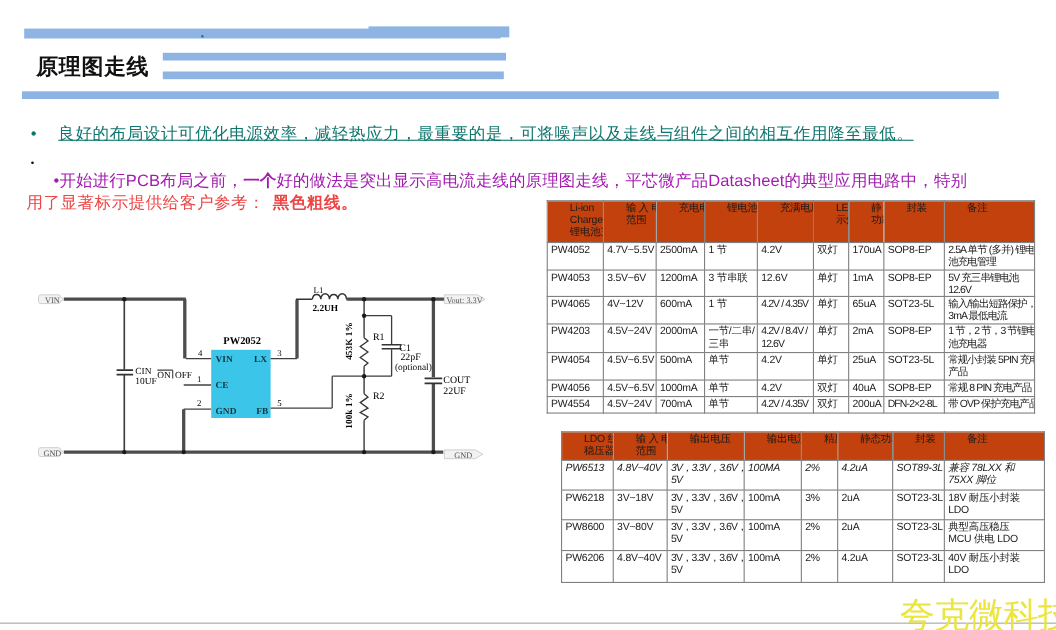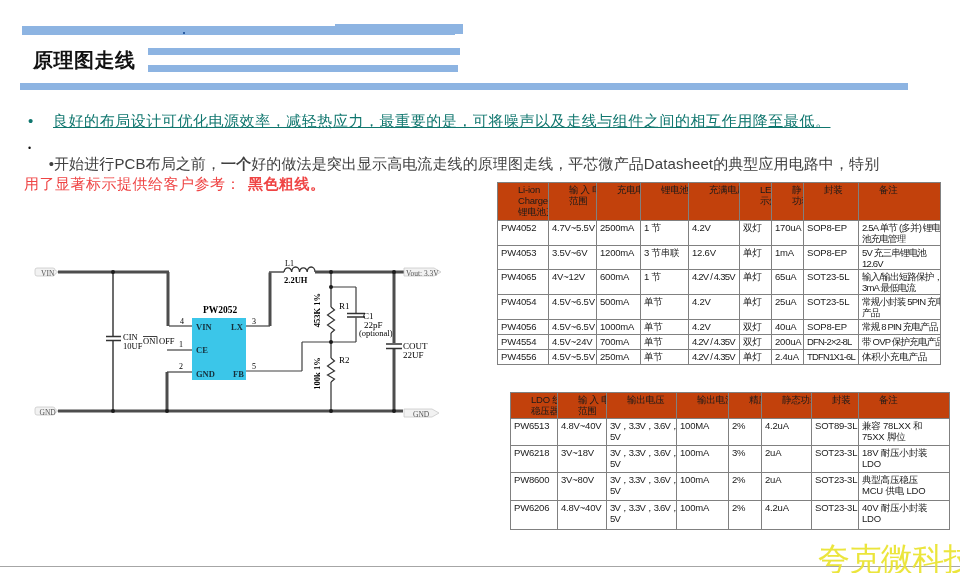--- a/index.html
+++ b/index.html
@@ -28,21 +28,21 @@
 <div class="bar" style="left:148px;top:48px;width:312px;height:7px;"></div>
 
 <div class="bar" style="left:148px;top:65px;width:310px;height:7px;"></div>
 
 <div class="bar" style="left:20px;top:83px;width:888px;height:7px;"></div>
 
 <div class="abs" style="left:28px;top:112px;font-size:15px;color:#0f766e;white-space:nowrap;letter-spacing:0.55px;text-decoration:underline;"><span style="display:inline-block;width:25px;">•</span>良好的布局设计可优化电源效率，减轻热应力，最重要的是，可将噪声以及走线与组件之间的相互作用降至最低。</div>
 
 <div class="abs" style="left:28px;top:143px;font-size:9px;color:#111;">•</div>
 
-<div class="abs" style="left:24px;top:155px;font-size:15px;color:#404040;white-space:nowrap;letter-spacing:0.1px;text-align:right;"><span style="display:inline-block;width:4px;"></span><span style="display:inline-block;width:26px;">•</span>开始进行PCB布局之前，<b>一个</b>好的做法是突出显示高电流走线的原理图走线，平芯微产品Datasheet的典型应用电路中，特别</div>
+<div class="abs" style="left:24px;top:155px;font-size:15px;color:#a21caf;white-space:nowrap;letter-spacing:0.1px;text-align:right;"><span style="display:inline-block;width:4px;"></span><span style="display:inline-block;width:26px;">•</span>开始进行PCB布局之前，<b>一个</b>好的做法是突出显示高电流走线的原理图走线，平芯微产品Datasheet的典型应用电路中，特别</div>
 
 <div class="abs" style="left:24px;top:175px;font-size:15px;color:#ef4444;white-space:nowrap;letter-spacing:0.5px;">用了显著标示提供给客户参考：<b style="margin-left:7px">黑色粗线。</b></div>
 
 <svg class="abs" style="left:25px;top:255px;" width="430" height="170" viewBox="0 0 430 170" font-family="'Liberation Serif',serif">
 
   <path d="M33,17 H144 M143,17 V71" stroke="#4d4d4d" stroke-width="3" fill="none"></path>
 
   <path d="M88,17 V81 M88,86 V156" stroke="#3d3d3d" stroke-width="1.5" fill="none"></path>
 
   <path d="M81,81.5 H96 M81,85.5 H96" stroke="#333" stroke-width="1.5" fill="none"></path>
@@ -201,20 +201,31 @@
           <td>PW4065</td>
           <td>4V~12V</td>
           <td>600mA</td>
           <td>1 节</td>
           <td class="tt">4.2V / 4.35V</td>
           <td>单灯</td>
           <td>65uA</td>
           <td>SOT23-5L</td>
           <td class="tt">输入/输出短路保护，<br>3mA 最低电流</td>
         </tr>
+<tr style="height:26px;">
+          <td>PW4203</td>
+          <td>4.5V~24V</td>
+          <td>2000mA</td>
+          <td>一节/二串/<br>三串</td>
+          <td class="tt">4.2V / 8.4V /<br>12.6V</td>
+          <td>单灯</td>
+          <td>2mA</td>
+          <td>SOP8-EP</td>
+          <td class="tt">1 节，2 节，3 节锂电<br>池充电器</td>
+        </tr>
 <tr style="height:25px;">
           <td>PW4054</td>
           <td>4.5V~6.5V</td>
           <td>500mA</td>
           <td>单节</td>
           <td>4.2V</td>
           <td>单灯</td>
           <td>25uA</td>
           <td>SOT23-5L</td>
           <td class="tt">常规小封装 5PIN 充电<br>产品</td>
@@ -233,31 +244,20 @@
 <tr style="height:15px;">
           <td>PW4554</td>
           <td>4.5V~24V</td>
           <td>700mA</td>
           <td>单节</td>
           <td class="tt">4.2V / 4.35V</td>
           <td>双灯</td>
           <td>200uA</td>
           <td class="tt">DFN-2×2-8L</td>
           <td class="tt">带 OVP 保护充电产品</td>
-        </tr>
-<tr style="height:15px;">
-          <td>PW4556</td>
-          <td>4.5V~5.5V</td>
-          <td>250mA</td>
-          <td>单节</td>
-          <td class="tt">4.2V / 4.35V</td>
-          <td>单灯</td>
-          <td>2.4uA</td>
-          <td class="tt">TDFN1X1-6L</td>
-          <td>体积小充电产品</td>
         </tr>
 </tbody>
     </table>
 </div>
 
 <div id="table2" class="abs" style="left:510px;top:392px;font-size:9.5px;">
 <table style="width:439px;">
 <colgroup>
         <col style="width:47px">
         <col style="width:49px">
@@ -272,21 +272,21 @@
         <tr class="hd" style="height:26px;">
           <td>LDO 线性<br>稳压器</td>
           <td><span style="letter-spacing:2px">输入电压</span><br>范围</td>
           <td>输出电压</td>
           <td>输出电流</td>
           <td>精度</td>
           <td>静态功耗</td>
           <td>封装</td>
           <td>备注</td>
         </tr>
-<tr style="height:27px;">
+<tr style="height:27px;font-style:italic;">
           <td>PW6513</td>
           <td>4.8V~40V</td>
           <td class="tt">3V，3.3V，3.6V，<br>5V</td>
           <td>100MA</td>
           <td>2%</td>
           <td>4.2uA</td>
           <td>SOT89-3L</td>
           <td>兼容 78LXX 和<br>75XX 脚位</td>
         </tr>
 <tr style="height:27px;">

